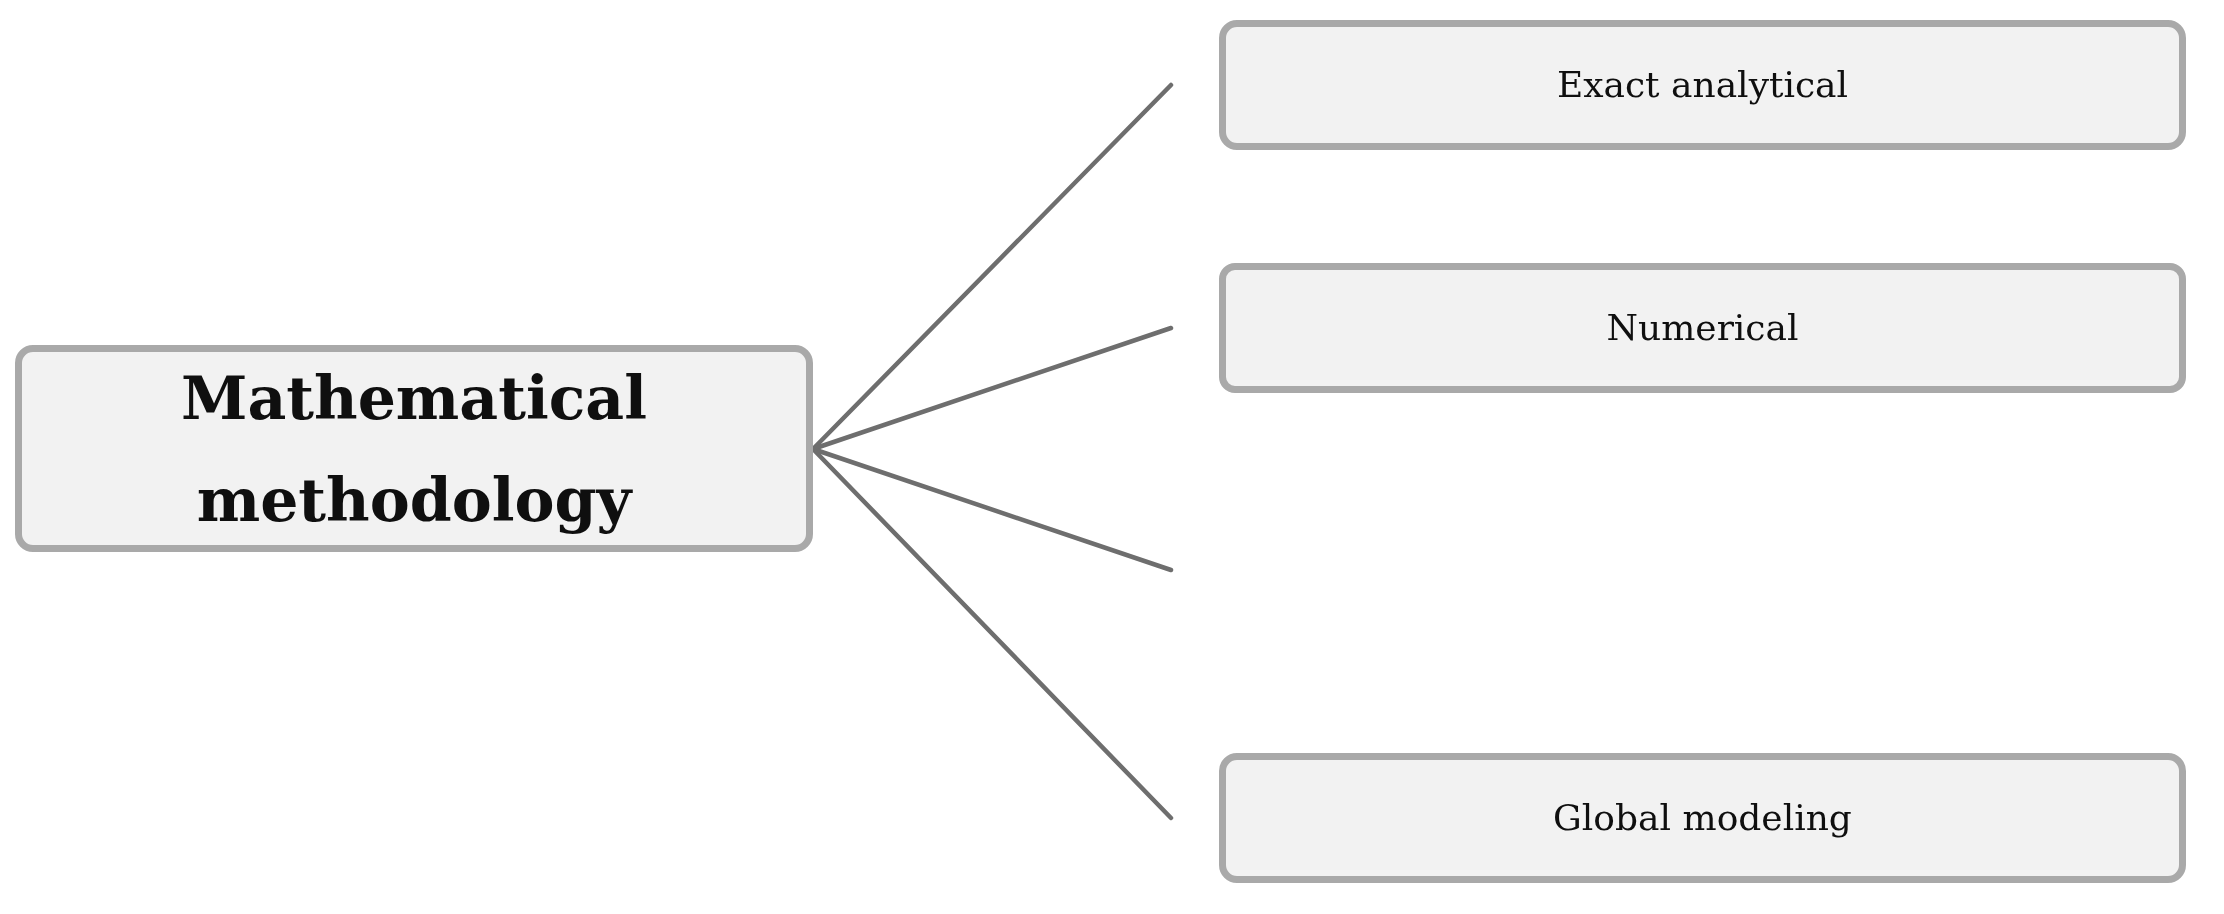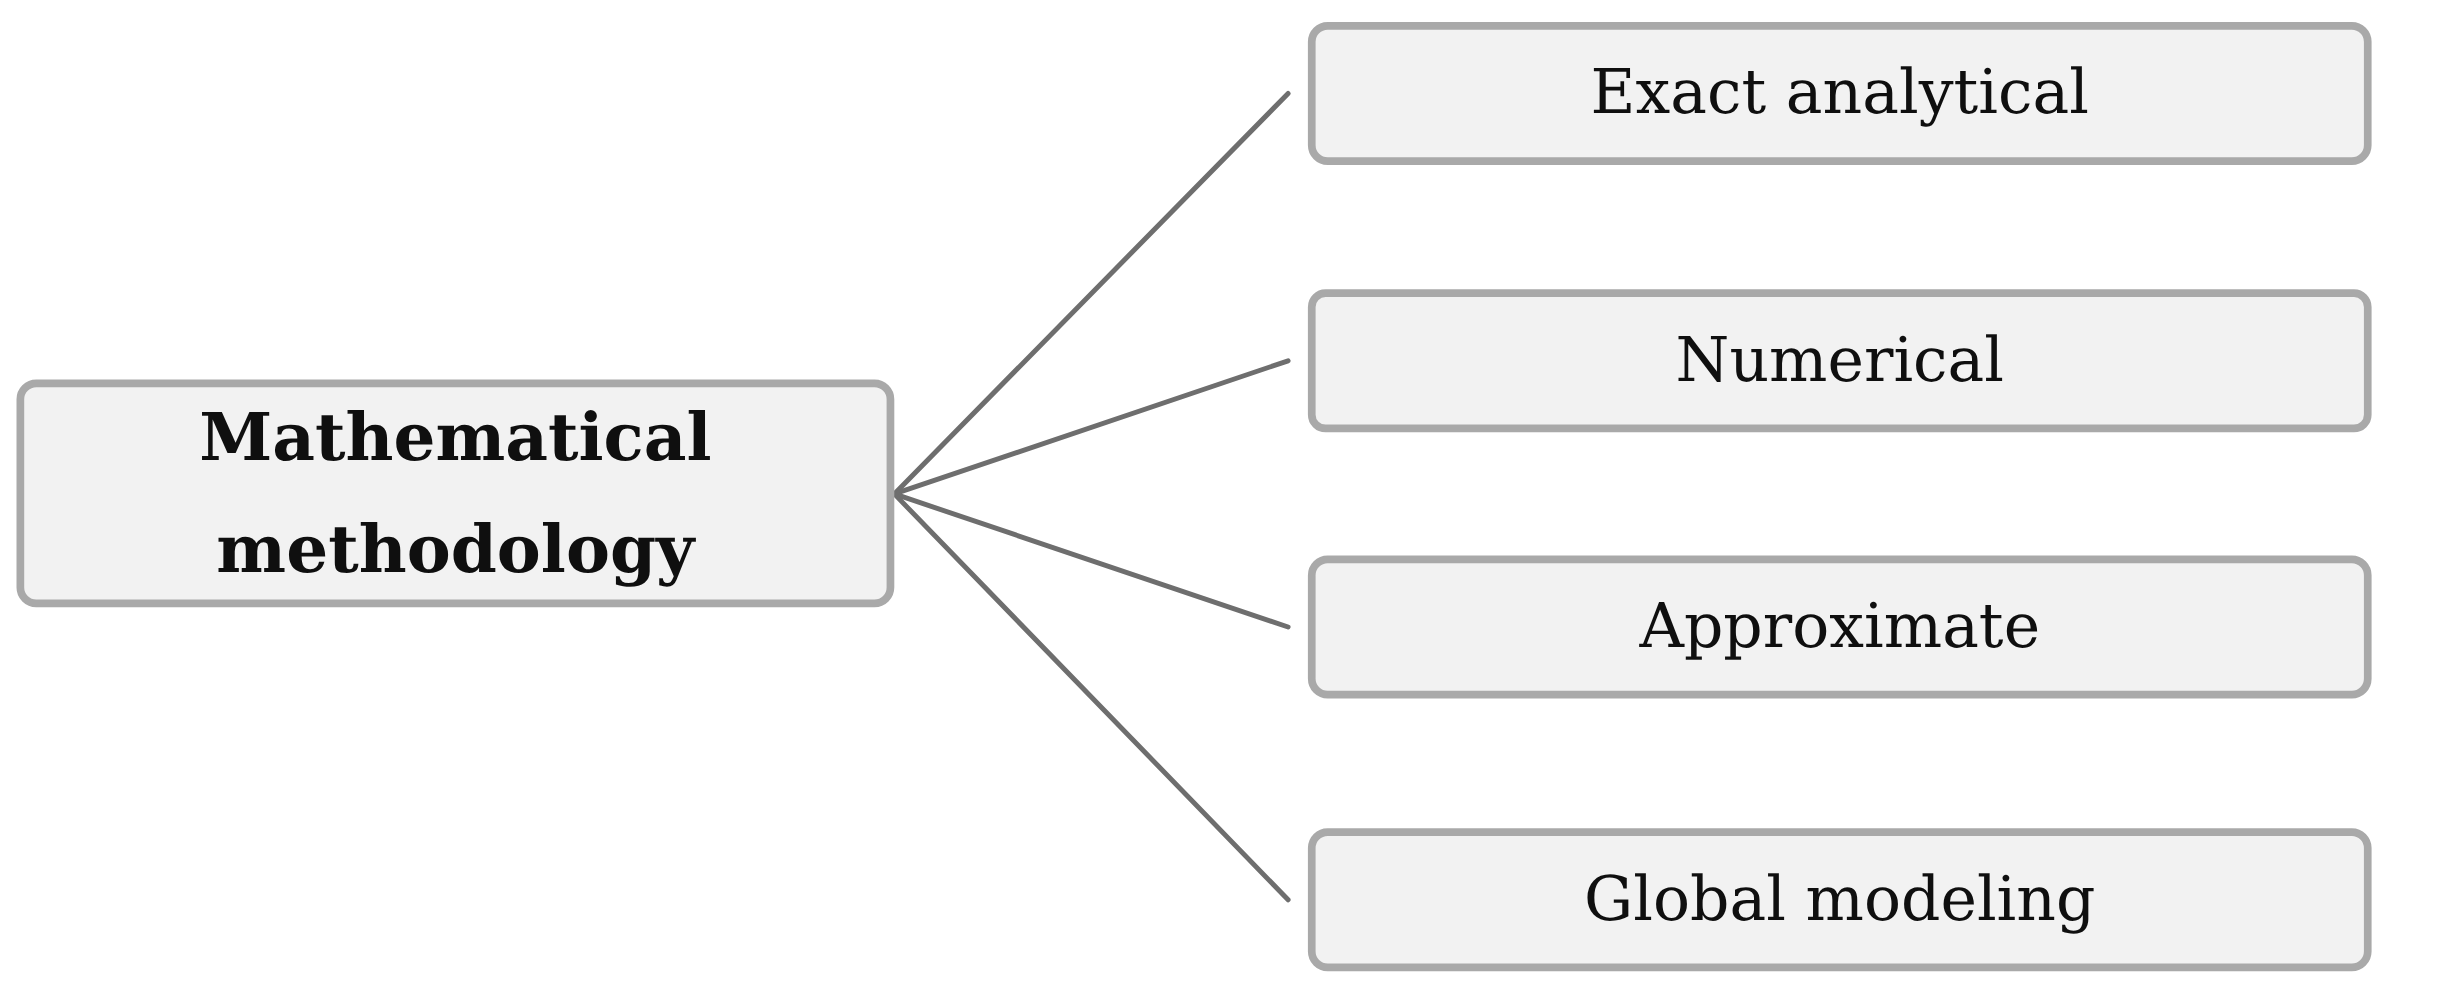--- a/index.html
+++ b/index.html
@@ -44,24 +44,24 @@
     left: 15px;
     top: 345px;
     width: 798px;
     height: 207px;
     font-size: 60px;
     font-weight: bold;
     line-height: 1.7;
     padding: 16px 40px;
   }
   .branch-node {
-    left: 1189px;
+    left: 1219px;
     width: 967px;
     height: 130px;
-    font-size: 56px;
+    font-size: 36px;
     line-height: 1.1;
     padding: 0 30px;
   }
   .branch-node.b0 { top: 20px; }
   .branch-node.b1 { top: 263px; border-radius: 16px; }
   .branch-node.b2 { top: 505px; }
   .branch-node.b3 { top: 753px; }
 </style>
 </head>
 <body>
@@ -80,21 +80,18 @@
   </div>
 
   <div class="node branch-node b0">
     <span>Exact analytical</span>
   </div>
 
   <div class="node branch-node b1">
     <span>Numerical</span>
   </div>
 
-  <div class="node branch-node b2">
-    <span>Approximate</span>
-  </div>
 
   <div class="node branch-node b3">
     <span>Global modeling</span>
   </div>
 
 </div>
 
 </body></html>

